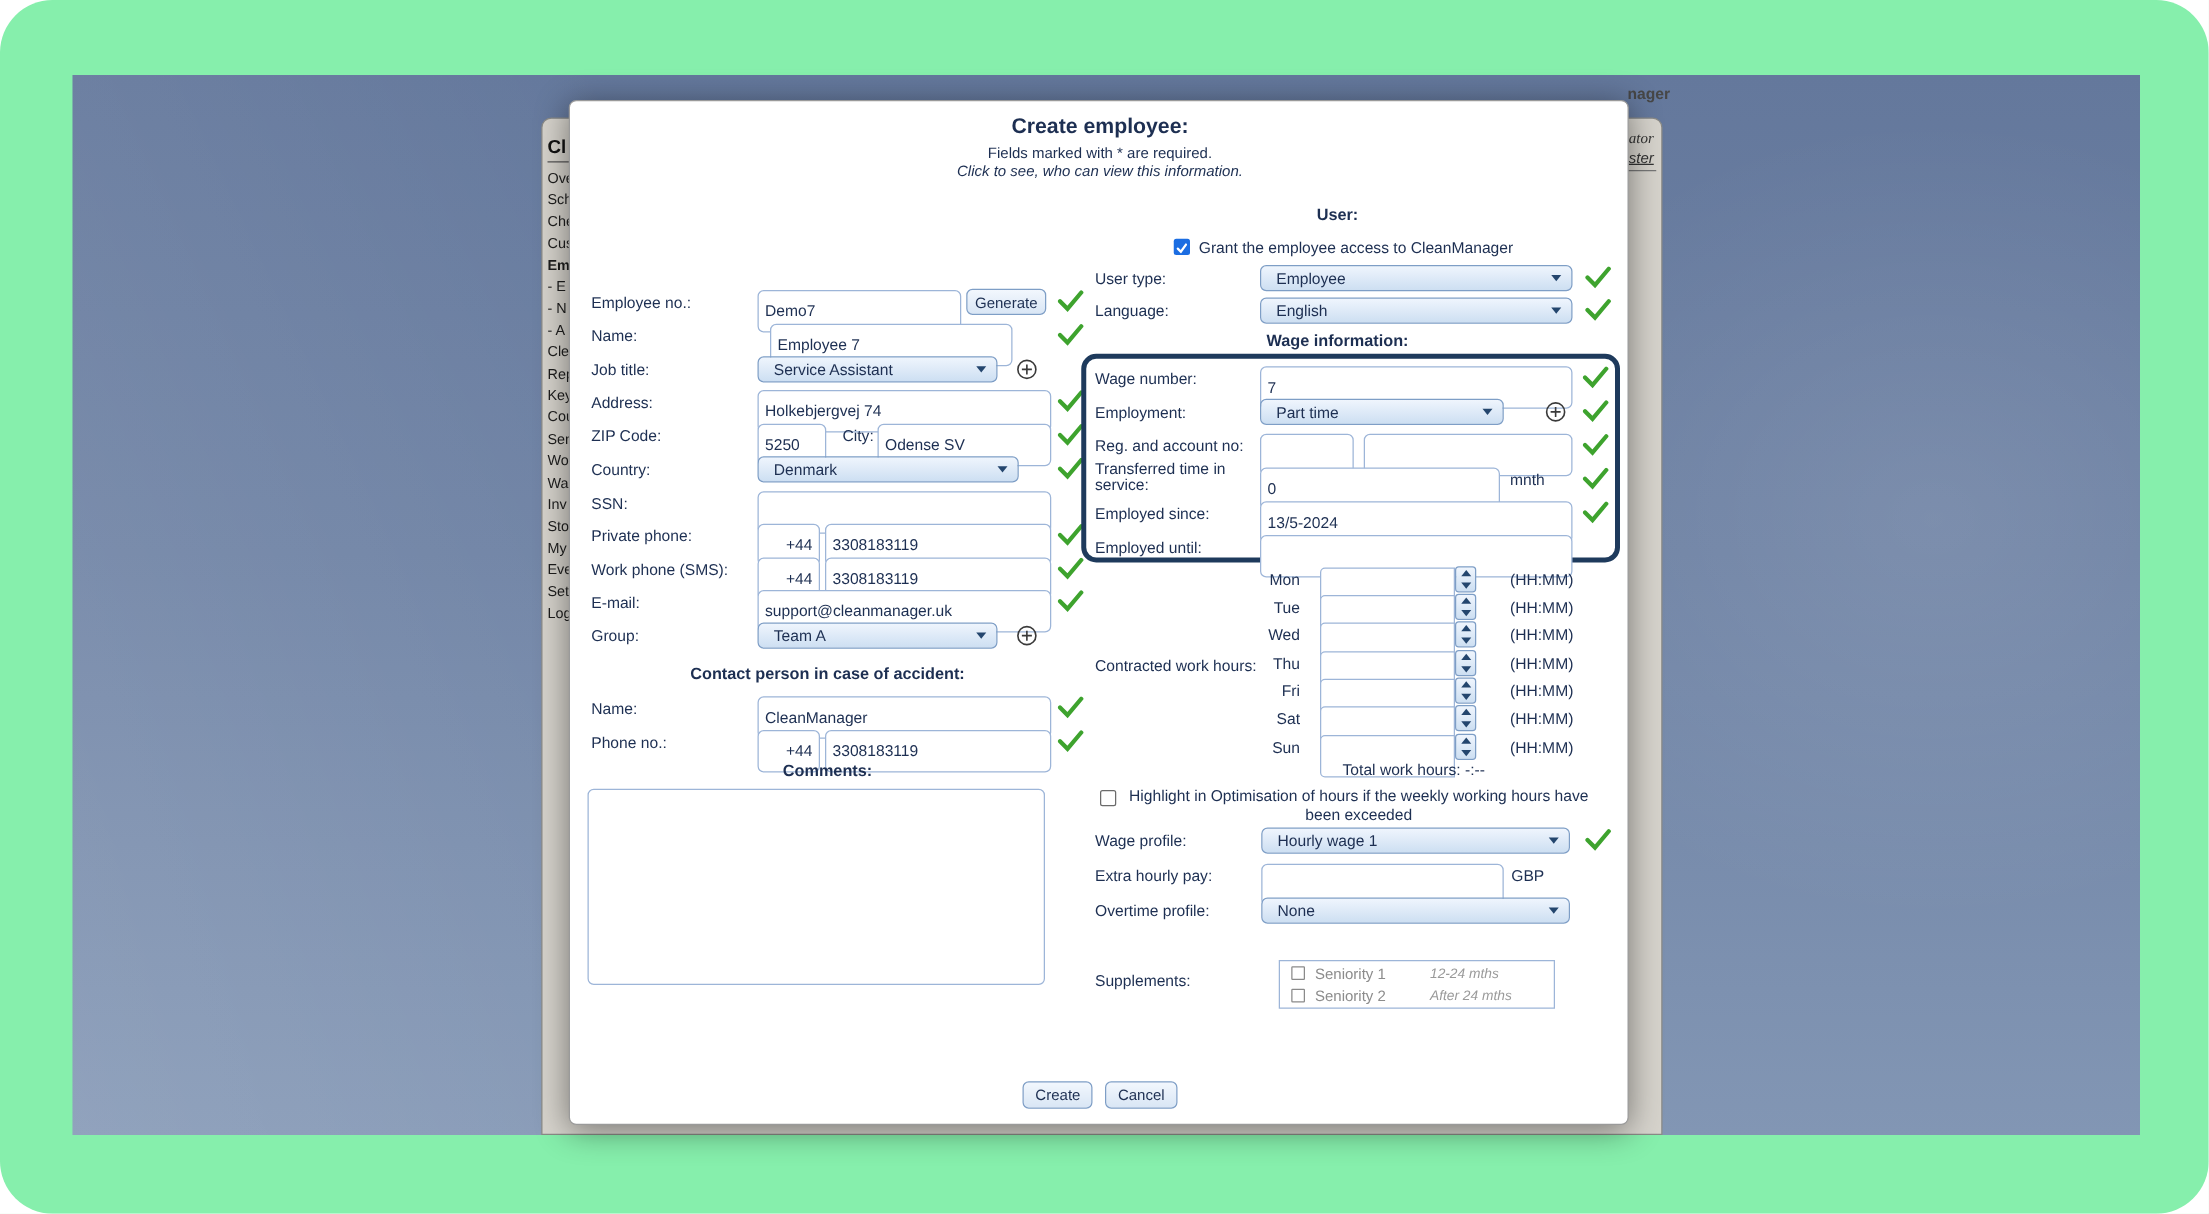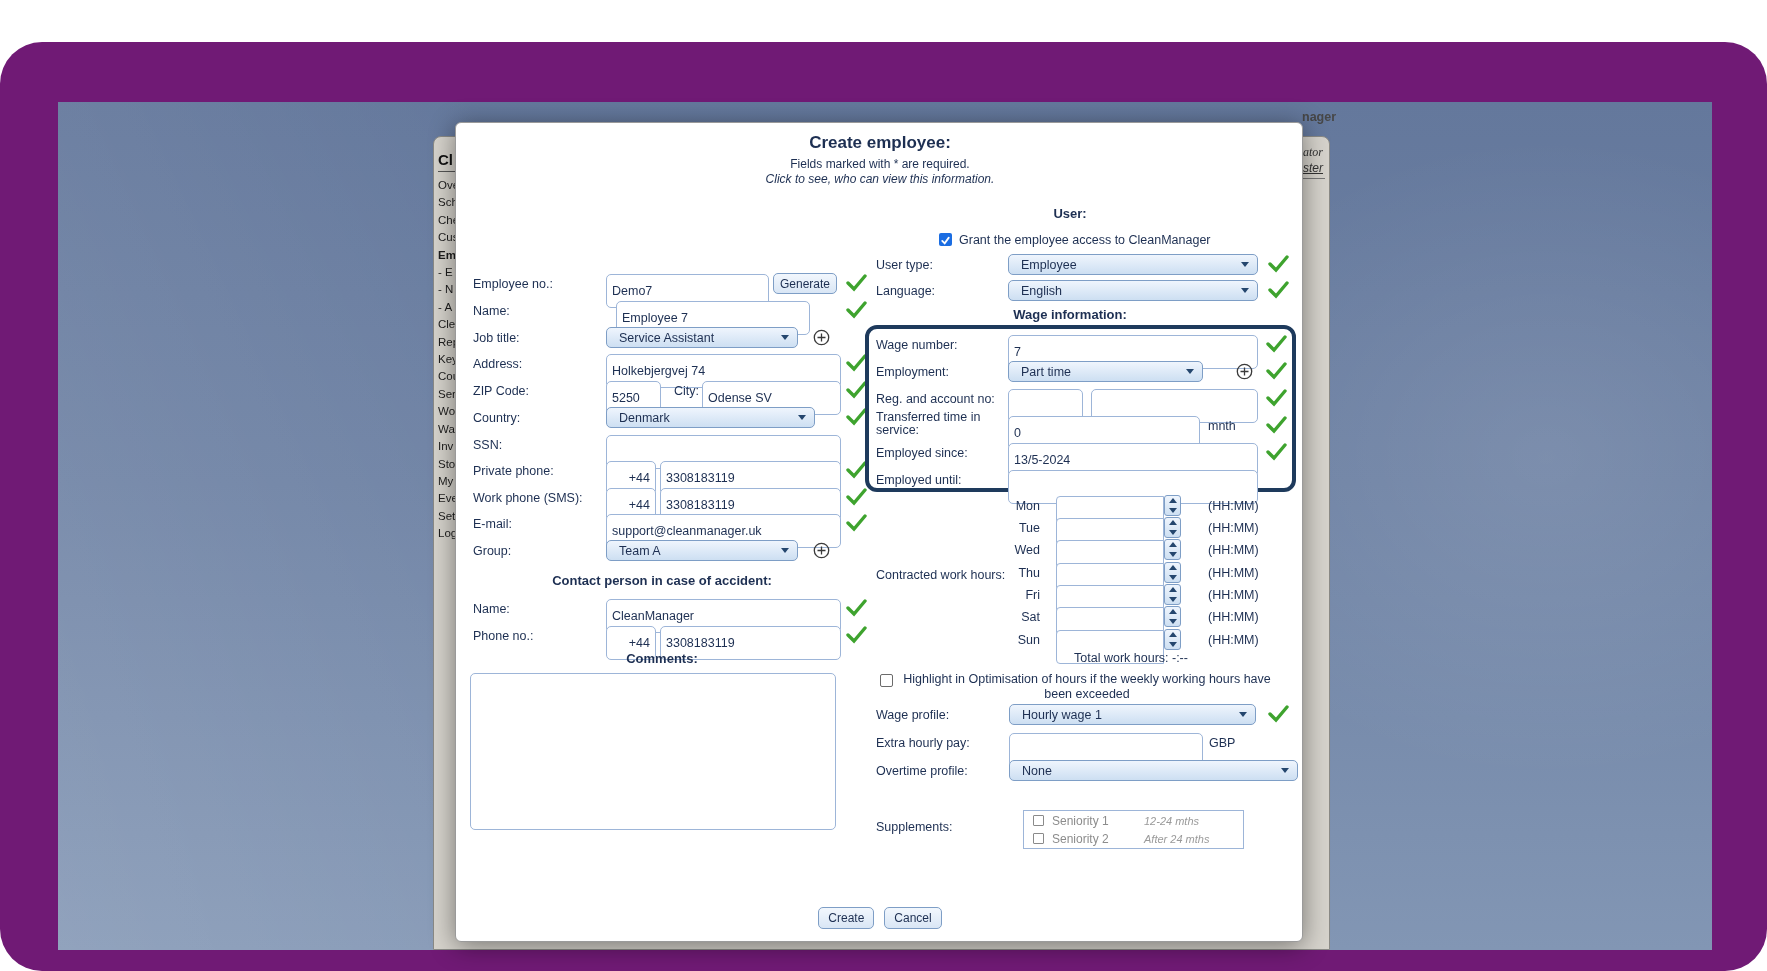--- a/index.html
+++ b/index.html
@@ -3,21 +3,21 @@
 <meta charset="utf-8">
 <style>
   :root{
     --navy:#1d2f52; --green:#3ea32e; --boxnavy:#1e3a5c;
     --inborder:#9db5d8; --ddborder:#7e9ec6;
   }
   *{box-sizing:border-box;}
   html,body{margin:0;padding:0;background:#ffffff;}
   body{width:1767px;height:971px;position:relative;overflow:hidden;
        font-family:"Liberation Sans", sans-serif;color:var(--navy);}
-  .frame{position:absolute;inset:0;background:#701a75;border-radius:42px;margin-top:42px;}
+  .frame{position:absolute;inset:0;background:#86efac;border-radius:42px;}
   .page{position:absolute;left:58px;top:60px;width:1654px;height:848px;
         background:
           radial-gradient(ellipse 620px 520px at 90% 42%, rgba(255,255,255,0.10), transparent 62%),
           linear-gradient(62deg, rgba(255,255,255,0.12), transparent 42%),
           linear-gradient(180deg,#64789c 0%,#6e82a4 45%,#8296b4 100%);}
   .panel{position:absolute;left:375px;top:34px;width:897px;height:814px;
          background:#d6d3cc;border:1px solid #8a8a86;border-radius:8px 8px 0 0;}
   .logo-frag{position:absolute;left:1244px;top:8px;font-size:12.5px;font-weight:bold;color:#474747;}
   .pfrag{position:absolute;right:6px;font-size:12px;font-style:italic;color:#333;}
   .phr{position:absolute;right:4px;top:41px;width:36px;border-top:1px solid #777;}
@@ -354,21 +354,21 @@
         </div>
     <span class="chk" style="left:812px;top:582px;"><svg width="22" height="18" viewBox="0 0 22 18">
             <path d="M2 9 L8 15 L19 2" stroke="#3ea32e" stroke-width="3.4" fill="none" stroke-linecap="round"></path>
           </svg></span>
 
     <div class="lbl" style="left:420px;top:613px;">Extra hourly pay:</div>
     <input class="inp" style="left: 553px; top: 610px; width: 194px;">
     <div class="lbl" style="left:753px;top:613px;">GBP</div>
 
     <div class="lbl" style="left:420px;top:641px;">Overtime profile:</div>
-    <div class="dd" style="left:553px;top:637px;width:289px;">
+    <div class="dd" style="left:553px;top:637px;width:247px;">
           <span>None</span>
           <span class="dda"></span>
         </div>
 
     <div class="lbl" style="left:420px;top:697px;">Supplements:</div>
     <div class="supbox"></div>
     <div class="scb" style="left:577px;top:692px;"></div>
     <div class="suplbl" style="left:596px;top:691px;">Seniority 1</div>
     <div class="supnote" style="left:688px;top:692px;">12-24 mths</div>
     <div class="scb" style="left:577px;top:710px;"></div>

